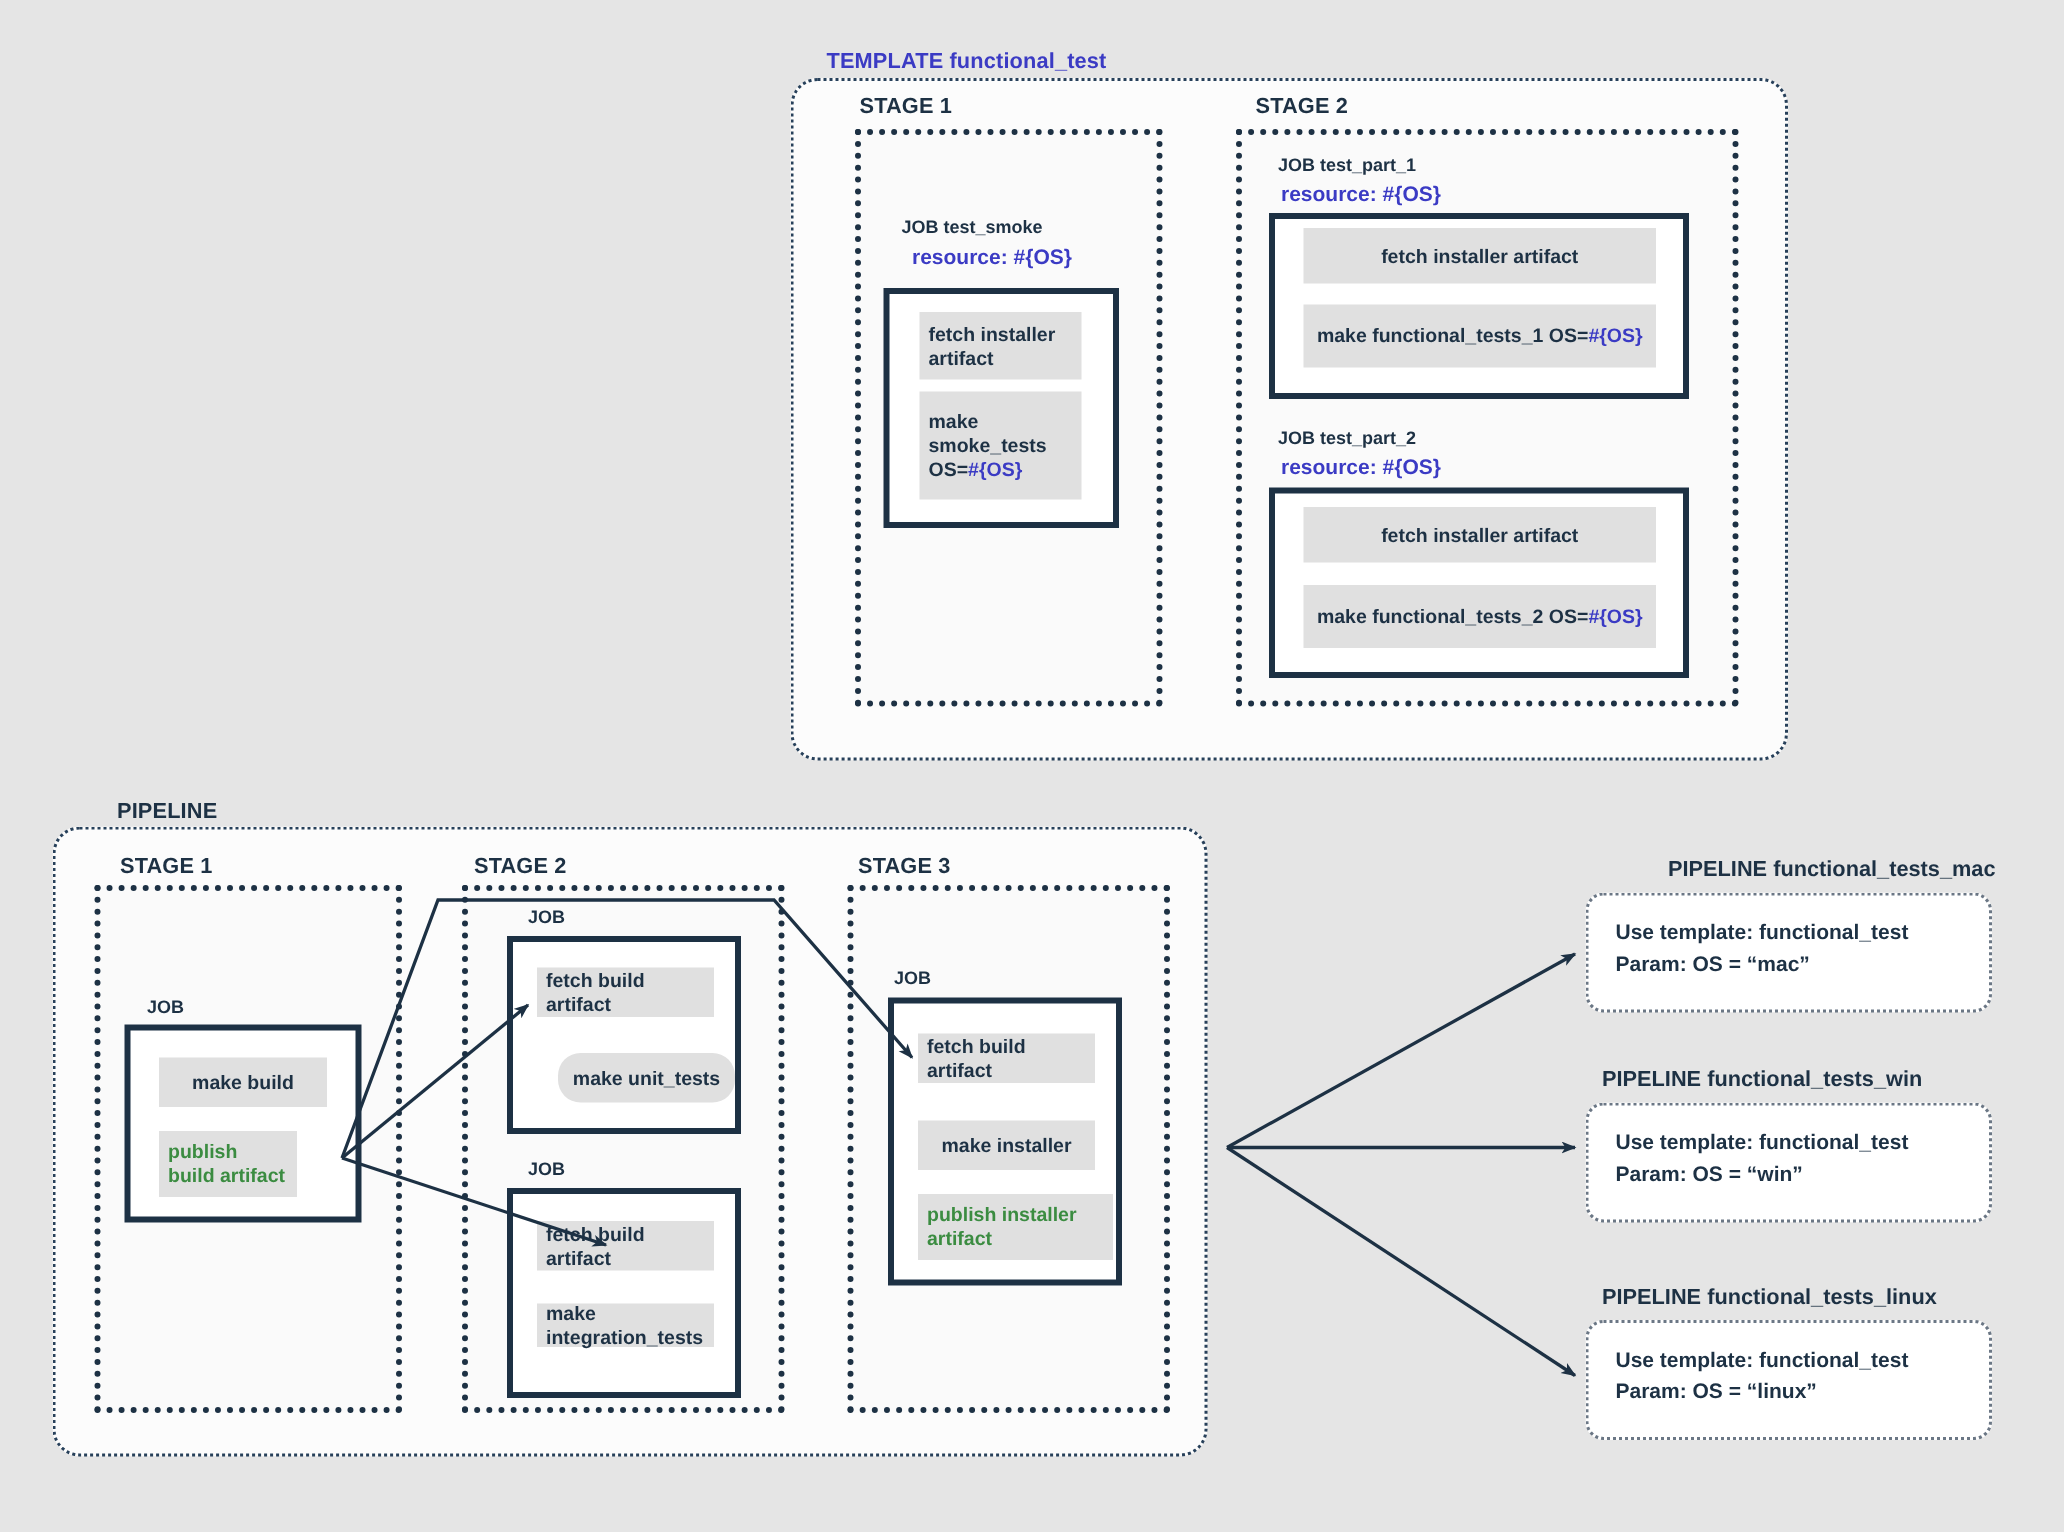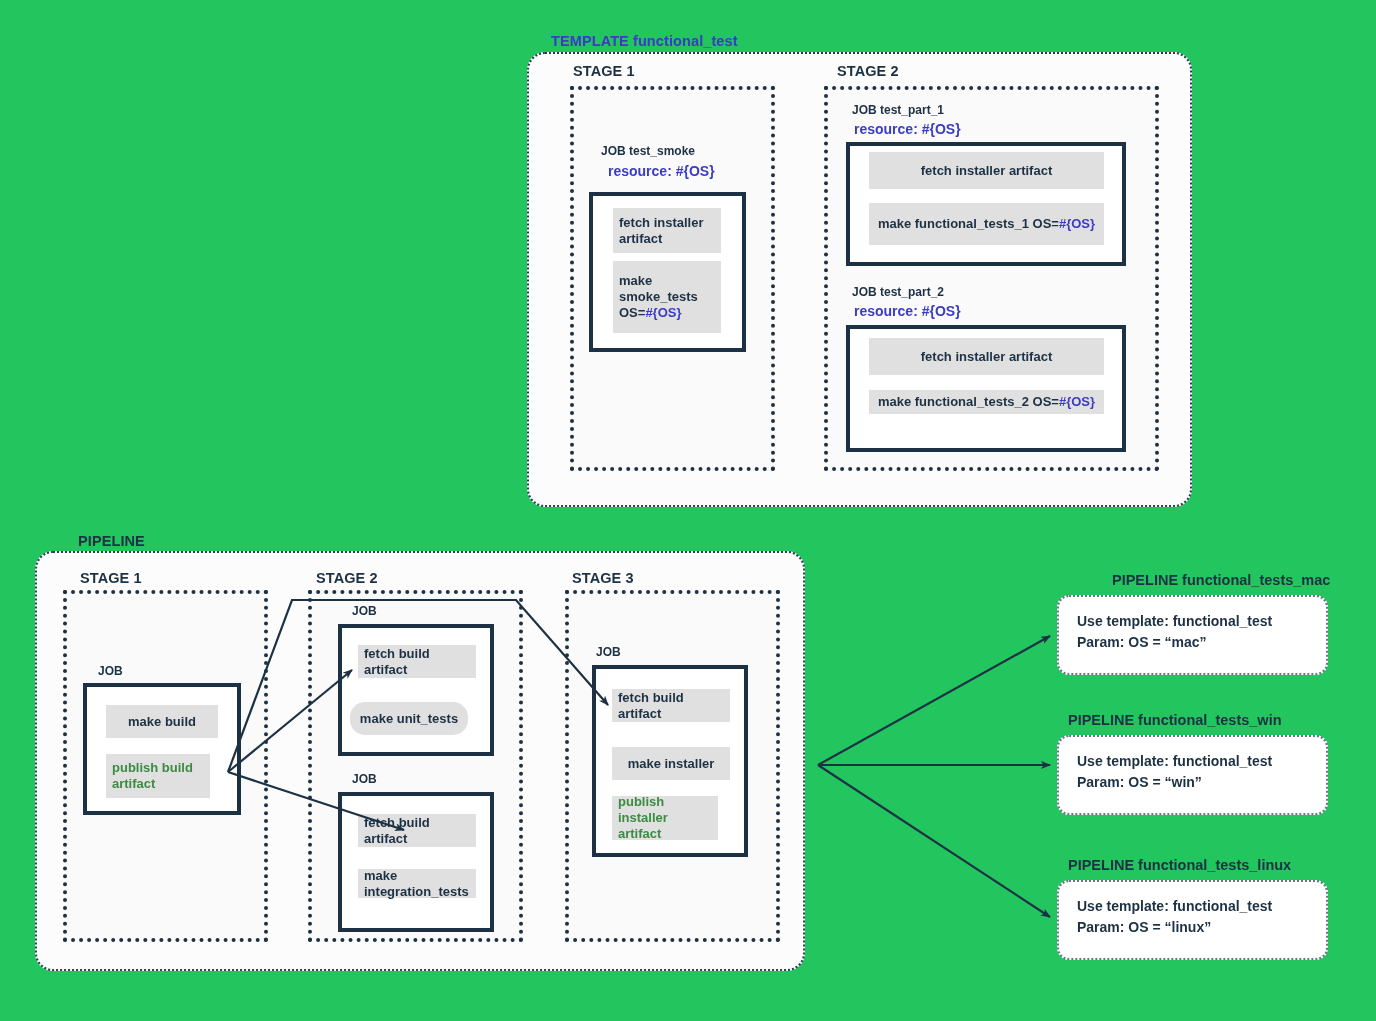--- a/index.html
+++ b/index.html
@@ -6,21 +6,21 @@
   body{
     font-family:"Liberation Sans", sans-serif;
     color:#1d3144;
     -webkit-font-smoothing:antialiased;
   }
   #stage{
     position:relative;
     width:1376px;
     height:1021px;
     overflow:hidden;
-    background:#22c55e;
+    background:#e5e5e5;
   }
   
   .lbl{
     position:absolute;
     font-weight:bold;
     font-size:14.5px;
     letter-spacing:.1px;
     color:#1d3144;
     white-space:nowrap;
   }
@@ -135,49 +135,49 @@
   <div class="step" style="left:869px;top:203px;width:235px;height:42px;">
     <span><span>make functional_tests_1 OS=</span><span class="var">#{OS}</span></span>
   </div>
 
   <div class="job-title" style="left:852px;top:285px;">JOB test_part_2</div>
   <div class="job-res" style="left:854px;top:303px;">resource: #{OS}</div>
   <div class="job-box" style="left:846px;top:325px;width:280px;height:127px;"></div>
   <div class="step" style="left:869px;top:338px;width:235px;height:37px;">
     <span>fetch installer artifact</span>
   </div>
-  <div class="step" style="left:869px;top:390px;width:235px;height:24px;">
+  <div class="step" style="left:869px;top:390px;width:235px;height:42px;">
     <span><span>make functional_tests_2 OS=</span><span class="var">#{OS}</span></span>
   </div>
 
   <div class="lbl" style="left:78px;top:533px;">PIPELINE</div>
 
   <div class="group-outer" style="left:35px;top:551px;width:770px;height:420px;"></div>
 
   <div class="lbl" style="left:80px;top:570px;">STAGE 1</div>
   <div class="stage-box" style="left:63px;top:590px;width:205px;height:352px;"></div>
 
   <div class="job-title" style="left:98px;top:664px;">JOB</div>
   <div class="job-box" style="left:83px;top:683px;width:158px;height:132px;"></div>
   <div class="step" style="left:106px;top:705px;width:112px;height:33px;">
     <span>make build</span>
   </div>
-  <div class="step green" style="left:106px;top:754px;width:104px;height:44px;">
+  <div class="step green" style="left:106px;top:754px;width:92px;height:44px;">
     <span>publish build artifact</span>
   </div>
 
   <div class="lbl" style="left:316px;top:570px;">STAGE 2</div>
   <div class="stage-box" style="left:308px;top:590px;width:215px;height:352px;"></div>
 
   <div class="job-title" style="left:352px;top:604px;">JOB</div>
   <div class="job-box" style="left:338px;top:624px;width:156px;height:132px;"></div>
   <div class="step" style="left:358px;top:645px;width:118px;height:33px;">
     <span>fetch build artifact</span>
   </div>
-  <div class="step" style="left:350px;top:702px;width:118px;height:33px;border-radius:15px;">
+  <div class="step" style="left:372px;top:702px;width:118px;height:33px;border-radius:15px;">
     <span>make unit_tests</span>
   </div>
 
   <div class="job-title" style="left:352px;top:772px;">JOB</div>
   <div class="job-box" style="left:338px;top:792px;width:156px;height:140px;"></div>
   <div class="step" style="left:358px;top:814px;width:118px;height:33px;">
     <span>fetch build artifact</span>
   </div>
   <div class="step" style="left:358px;top:869px;width:118px;height:29px;">
     <span>make integration_tests</span>
@@ -187,21 +187,21 @@
   <div class="stage-box" style="left:565px;top:590px;width:215px;height:352px;"></div>
 
   <div class="job-title" style="left:596px;top:645px;">JOB</div>
   <div class="job-box" style="left:592px;top:665px;width:156px;height:192px;"></div>
   <div class="step" style="left:612px;top:689px;width:118px;height:33px;">
     <span>fetch build artifact</span>
   </div>
   <div class="step" style="left:612px;top:747px;width:118px;height:33px;">
     <span>make installer</span>
   </div>
-  <div class="step green" style="left:612px;top:796px;width:106px;height:44px;">
+  <div class="step green" style="left:612px;top:796px;width:130px;height:44px;">
     <span>publish installer artifact</span>
   </div>
 
   <div class="pipe-card-title" style="left:1068px;top:572px;margin-left:44px;">PIPELINE functional_tests_mac</div>
   <div class="pipe-card" style="left:1057px;top:595px;width:271px;height:80px;">
     <div>Use template: functional_test</div>
     <div>Param: OS = “mac”</div>
   </div>
 
   <div class="pipe-card-title" style="left:1068px;top:712px;">PIPELINE functional_tests_win</div>

